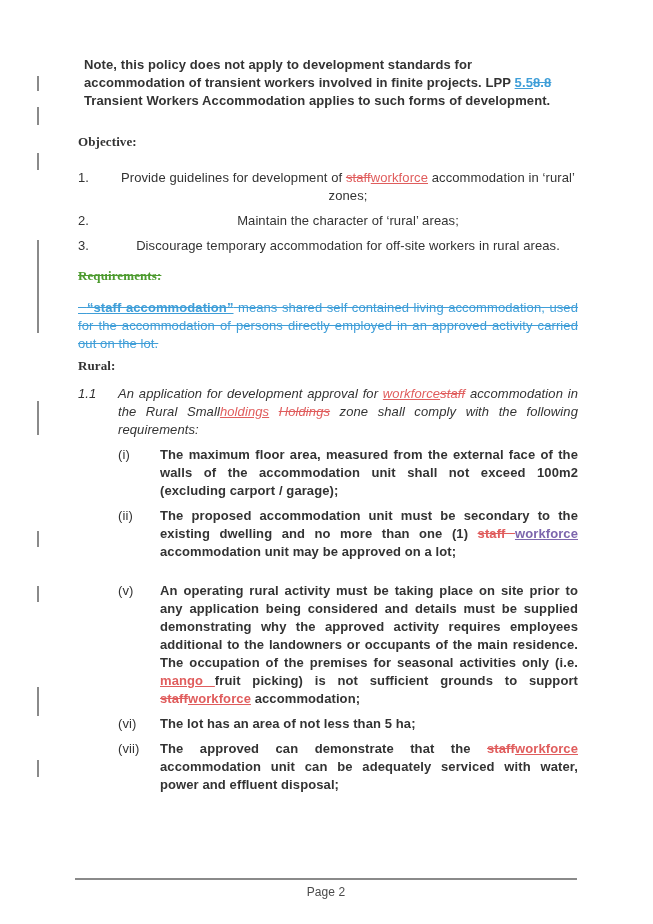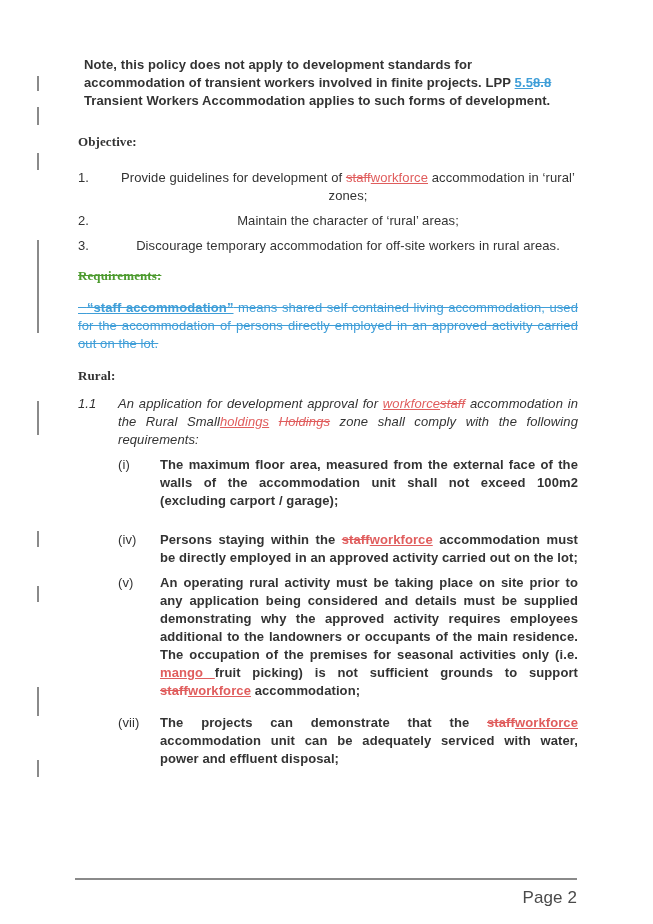--- a/index.html
+++ b/index.html
@@ -16,21 +16,21 @@
   .content{position:absolute;top:56px;left:78px;width:500px;}
   .note{margin:0 0 23px 6px;width:486px;text-align:left;font-weight:bold;}
   .heading{font-weight:bold;color:var(--text,#333);font-family:Liberation Serif, serif;}
   .h-objective{margin:0 0 18px 0;}
   .h-definitions{margin:12px 0 14px 0;color:var(--green,#4d9b2f);text-decoration:line-through;}
   .h-policy{margin:4px 0 10px 0;}
   .h-general{margin:0 0 12px 0;}
   .obj-row{display:flex;margin:0 0 7px 0;}
   .obj-num{width:40px;flex:none;}
   .obj-text{flex:1;text-align:center;}
-  .def-para{text-align:justify;margin:0 0 14px 0;}
+  .def-para{text-align:justify;margin:0 0 4px 0;}
   .clause-row{display:flex;margin:0 0 7px 0;font-style:italic;}
   .clause-num{width:40px;flex:none;}
   .clause-text{flex:1;text-align:justify;}
   .sub-list{margin-left:40px;}
   .si-row{display:flex;margin:0;}
   .si-num{width:42px;flex:none;}
   .si-text{flex:1;text-align:justify;font-weight:bold;}
   .si-gap{height:7px;}
   
   .normal{}
@@ -38,21 +38,21 @@
   .del-red{color:var(--red,#e05d5d);text-decoration:line-through;}
   .ins-blue{color:var(--blue,#3f9ed8);text-decoration:underline;}
   .del-blue{color:var(--blue,#3f9ed8);text-decoration:line-through;}
   .del-ins-blue{color:var(--blue,#3f9ed8);text-decoration:underline line-through;}
   .term-del{color:var(--blue,#3f9ed8);font-weight:bold;text-decoration:underline line-through;}
   .ins-purple{color:var(--purple,#7d66ad);text-decoration:underline;}
   
   .change-bar{position:absolute;left:37px;width:2px;background:var(--bar,#8a8a8a);}
   
   .footer{position:absolute;left:75px;right:76px;top:878px;border-top:2px solid var(--bar,#8a8a8a);
-          text-align:right;padding-top:9px;font-size:17px;color:#4a4a4a;}
+          text-align:center;padding-top:3px;font-size:12px;color:#4a4a4a;}
 </style>
 </head>
 <body>
 
 <div class="page">
 
   <div class="change-bar" style="top:76px;height:15px;"></div>
   <div class="change-bar" style="top:107px;height:18px;"></div>
   <div class="change-bar" style="top:153px;height:17px;"></div>
   <div class="change-bar" style="top:240px;height:93px;"></div>
@@ -94,36 +94,40 @@
       <span class="clause-num">1.1</span>
       <span class="clause-text"><span class="normal">An application for development approval for </span><span class="ins-red">workforce</span><span class="del-red">staff</span><span class="normal"> accommodation in the Rural Small</span><span class="ins-red">holdings</span><span class="normal"> </span><span class="del-red">Holdings</span><span class="normal"> zone shall comply with the following requirements:</span></span>
     </div>
 
     <div class="sub-list">
       <div class="si-row">
         <span class="si-num">(i)</span>
         <span class="si-text"><span class="normal">The maximum floor area, measured from the external face of the walls of the accommodation unit shall not exceed 100m2 (excluding carport / garage);</span></span>
       </div>
       <div class="si-gap"></div>
+      <div class="si-row">
+        <span class="si-num">(ii)</span>
+        <span class="si-text"><span class="normal">The proposed accommodation unit must be secondary to the existing dwelling and no more than one (1) </span><span class="del-red">staff </span><span class="ins-purple">workforce </span><span class="normal">accommodation unit may be approved on a lot;</span></span>
+      </div>
       <div class="si-gap"></div>
       <div class="si-gap"></div>
-      <div class="si-row">
-        <span class="si-num">(iv)</span>
-        <span class="si-text"><span class="normal">Persons staying within the </span><span class="del-red">staff</span><span class="ins-red">workforce</span><span class="normal"> accommodation must be directly employed in an approved activity carried out on the lot;</span></span>
-      </div>
       <div class="si-gap"></div>
       <div class="si-row">
         <span class="si-num">(v)</span>
         <span class="si-text"><span class="normal">An operating rural activity must be taking place on site prior to any application being considered and details must be supplied demonstrating why the approved activity requires employees additional to the landowners or occupants of the main residence. The occupation of the premises for seasonal activities only (i.e. </span><span class="ins-red">mango </span><span class="normal">fruit picking) is not sufficient grounds to support </span><span class="del-red">staff</span><span class="ins-red">workforce</span><span class="normal"> accommodation;</span></span>
       </div>
       <div class="si-gap"></div>
+      <div class="si-row">
+        <span class="si-num">(vi)</span>
+        <span class="si-text"><span class="normal">The lot has an area of not less than 5 ha;</span></span>
+      </div>
       <div class="si-gap"></div>
       <div class="si-row">
         <span class="si-num">(vii)</span>
-        <span class="si-text"><span class="normal">The projects can demonstrate that the </span><span class="del-red">staff</span><span class="ins-red">workforce</span><span class="normal"> accommodation unit can be adequately serviced with water, power and effluent disposal;</span></span>
+        <span class="si-text"><span class="normal">The approved can demonstrate that the </span><span class="del-red">staff</span><span class="ins-red">workforce</span><span class="normal"> accommodation unit can be adequately serviced with water, power and effluent disposal;</span></span>
       </div>
     </div>
 
   </div>
 
   <div class="footer">
     <span>Page 2</span>
   </div>
 
 </div>

